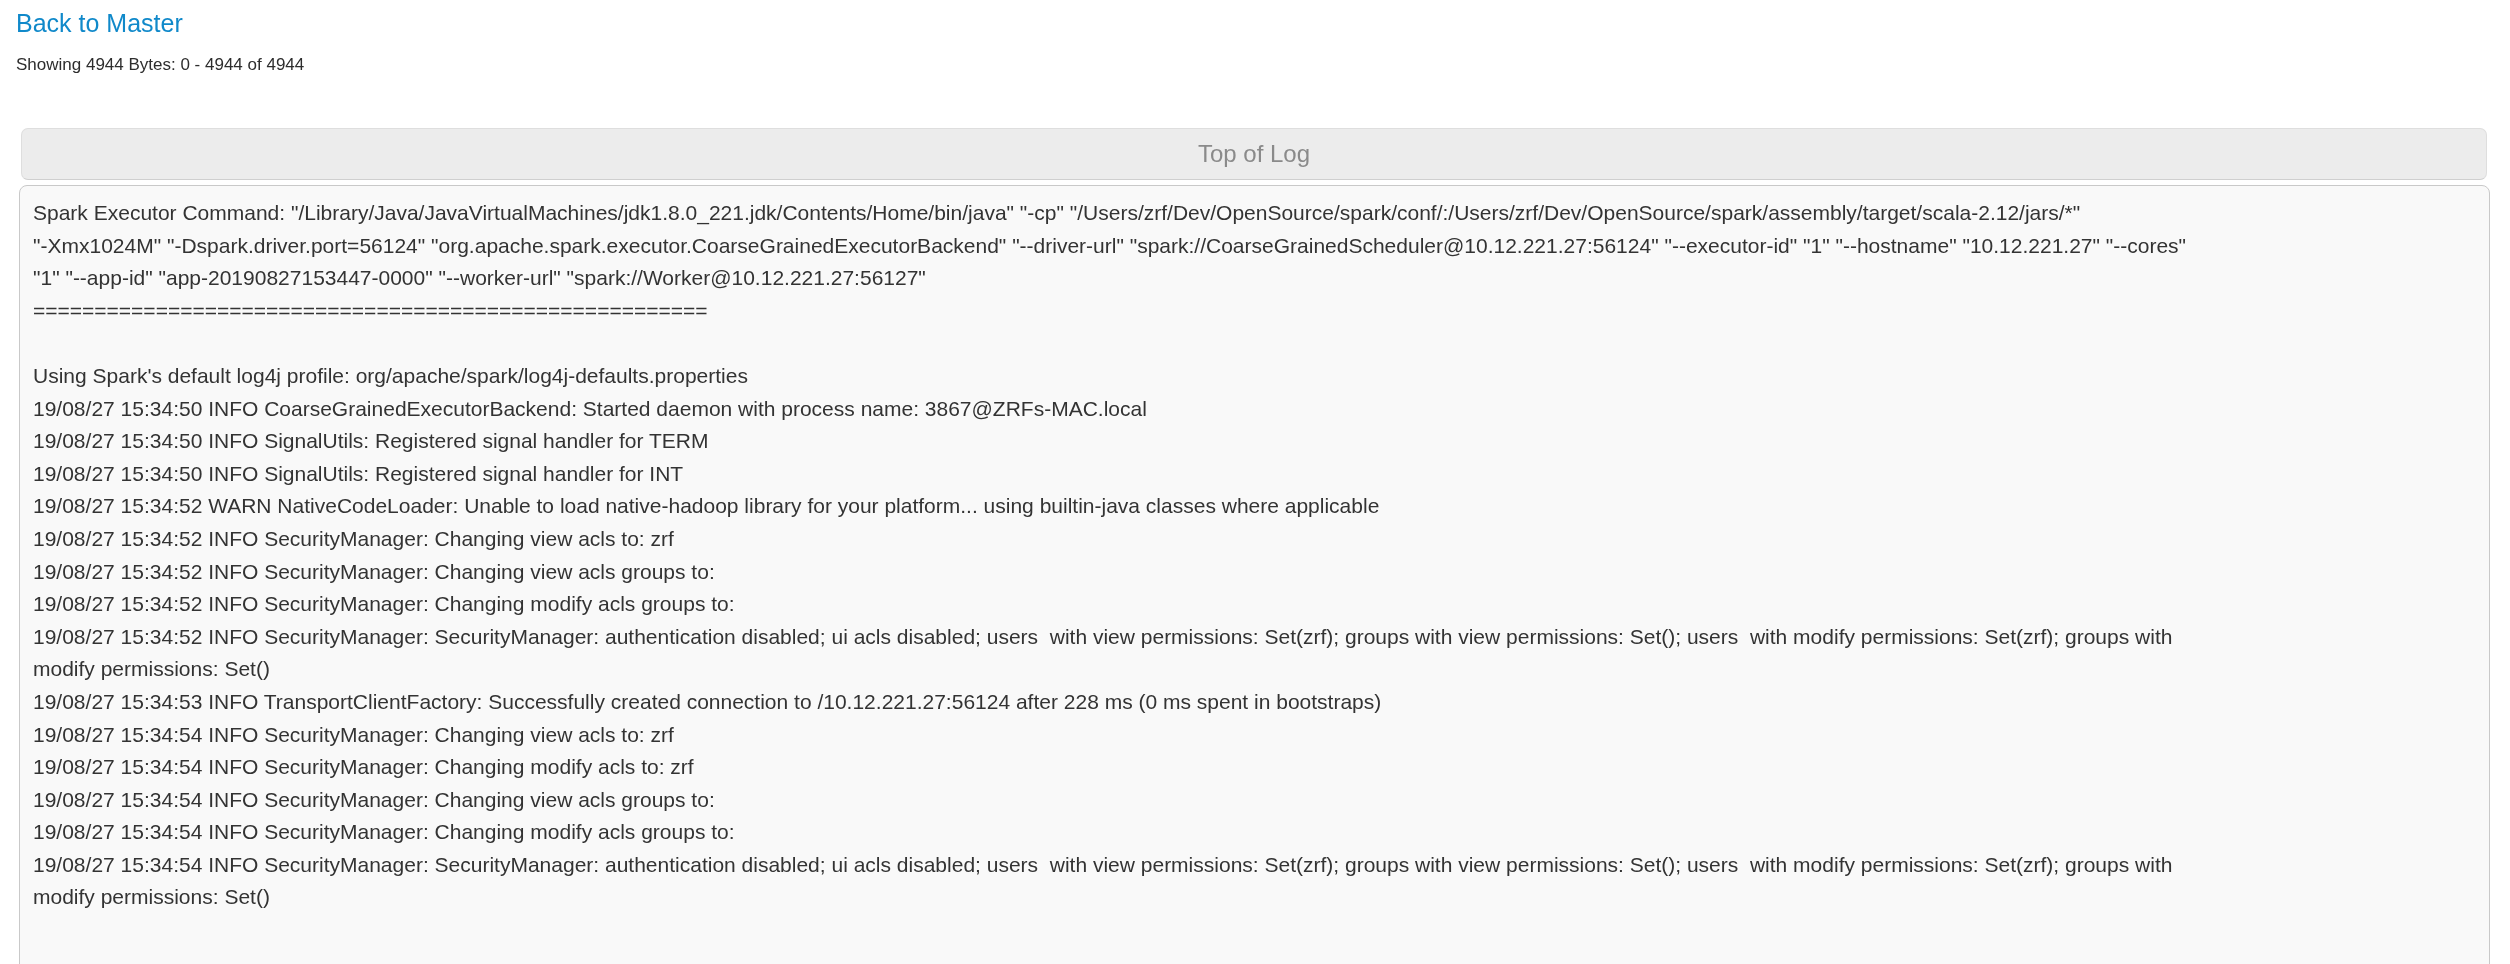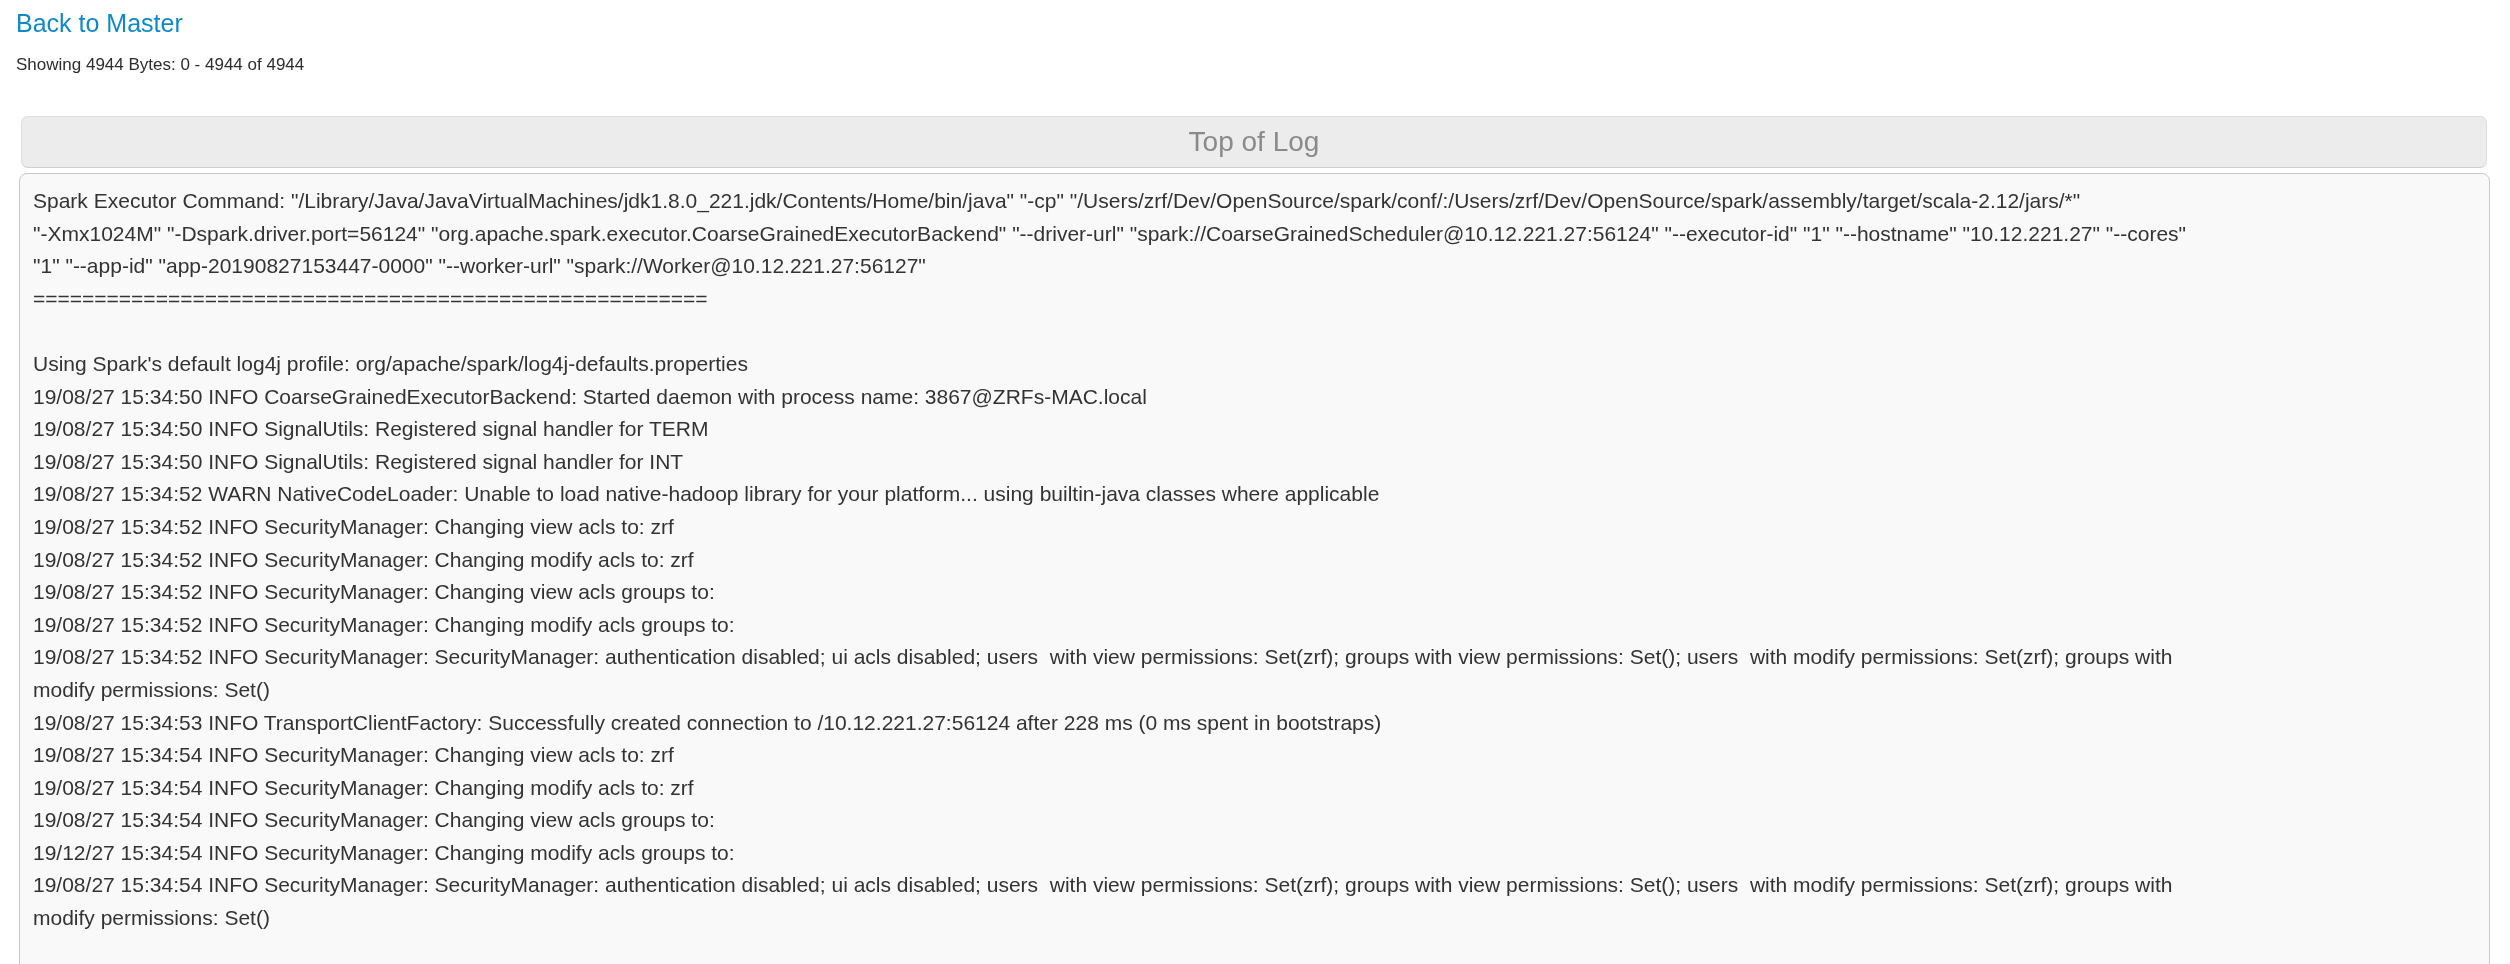--- a/index.html
+++ b/index.html
@@ -32,25 +32,25 @@
     cursor: pointer;
     text-align: center;
   }
   .byte-range {
     margin: 8px 0 0 16px;
     line-height: 30px;
     font-size: 17px;
     color: var(--body-text);
   }
   .log-nav {
-    margin: 36px 23px 0 21px;
+    margin: 48px 23px 0 21px;
     height: 52px;
     line-height: 50px;
     text-align: center;
-    font-size: 28px;
+    font-size: 24px;
     color: var(--nav-text);
     background: var(--nav-bg);
     border: 1px solid var(--nav-border);
     border-bottom-color: var(--nav-border-bottom);
     border-radius: 7px;
     cursor: pointer;
     user-select: none;
   }
   .log-box {
     margin: 5px 20px 0 19px;
@@ -86,26 +86,25 @@
       <div class="log-line">"-Xmx1024M" "-Dspark.driver.port=56124" "org.apache.spark.executor.CoarseGrainedExecutorBackend" "--driver-url" "spark://CoarseGrainedScheduler@10.12.221.27:56124" "--executor-id" "1" "--hostname" "10.12.221.27" "--cores"</div>
       <div class="log-line">"1" "--app-id" "app-20190827153447-0000" "--worker-url" "spark://Worker@10.12.221.27:56127"</div>
       <div class="log-line">=======================================================</div>
       <div class="log-line">&nbsp;</div>
       <div class="log-line">Using Spark's default log4j profile: org/apache/spark/log4j-defaults.properties</div>
       <div class="log-line">19/08/27 15:34:50 INFO CoarseGrainedExecutorBackend: Started daemon with process name: 3867@ZRFs-MAC.local</div>
       <div class="log-line">19/08/27 15:34:50 INFO SignalUtils: Registered signal handler for TERM</div>
       <div class="log-line">19/08/27 15:34:50 INFO SignalUtils: Registered signal handler for INT</div>
       <div class="log-line">19/08/27 15:34:52 WARN NativeCodeLoader: Unable to load native-hadoop library for your platform... using builtin-java classes where applicable</div>
       <div class="log-line">19/08/27 15:34:52 INFO SecurityManager: Changing view acls to: zrf</div>
-      <div class="log-line">19/08/27 15:34:52 INFO SecurityManager: Changing modify acls to: zrf</div>
       <div class="log-line">19/08/27 15:34:52 INFO SecurityManager: Changing view acls groups to:</div>
       <div class="log-line">19/08/27 15:34:52 INFO SecurityManager: Changing modify acls groups to:</div>
       <div class="log-line">19/08/27 15:34:52 INFO SecurityManager: SecurityManager: authentication disabled; ui acls disabled; users  with view permissions: Set(zrf); groups with view permissions: Set(); users  with modify permissions: Set(zrf); groups with</div>
       <div class="log-line">modify permissions: Set()</div>
       <div class="log-line">19/08/27 15:34:53 INFO TransportClientFactory: Successfully created connection to /10.12.221.27:56124 after 228 ms (0 ms spent in bootstraps)</div>
       <div class="log-line">19/08/27 15:34:54 INFO SecurityManager: Changing view acls to: zrf</div>
       <div class="log-line">19/08/27 15:34:54 INFO SecurityManager: Changing modify acls to: zrf</div>
       <div class="log-line">19/08/27 15:34:54 INFO SecurityManager: Changing view acls groups to:</div>
-      <div class="log-line">19/12/27 15:34:54 INFO SecurityManager: Changing modify acls groups to:</div>
+      <div class="log-line">19/08/27 15:34:54 INFO SecurityManager: Changing modify acls groups to:</div>
       <div class="log-line">19/08/27 15:34:54 INFO SecurityManager: SecurityManager: authentication disabled; ui acls disabled; users  with view permissions: Set(zrf); groups with view permissions: Set(); users  with modify permissions: Set(zrf); groups with</div>
       <div class="log-line">modify permissions: Set()</div>
     </div>
 </div>
 
 </body></html>

